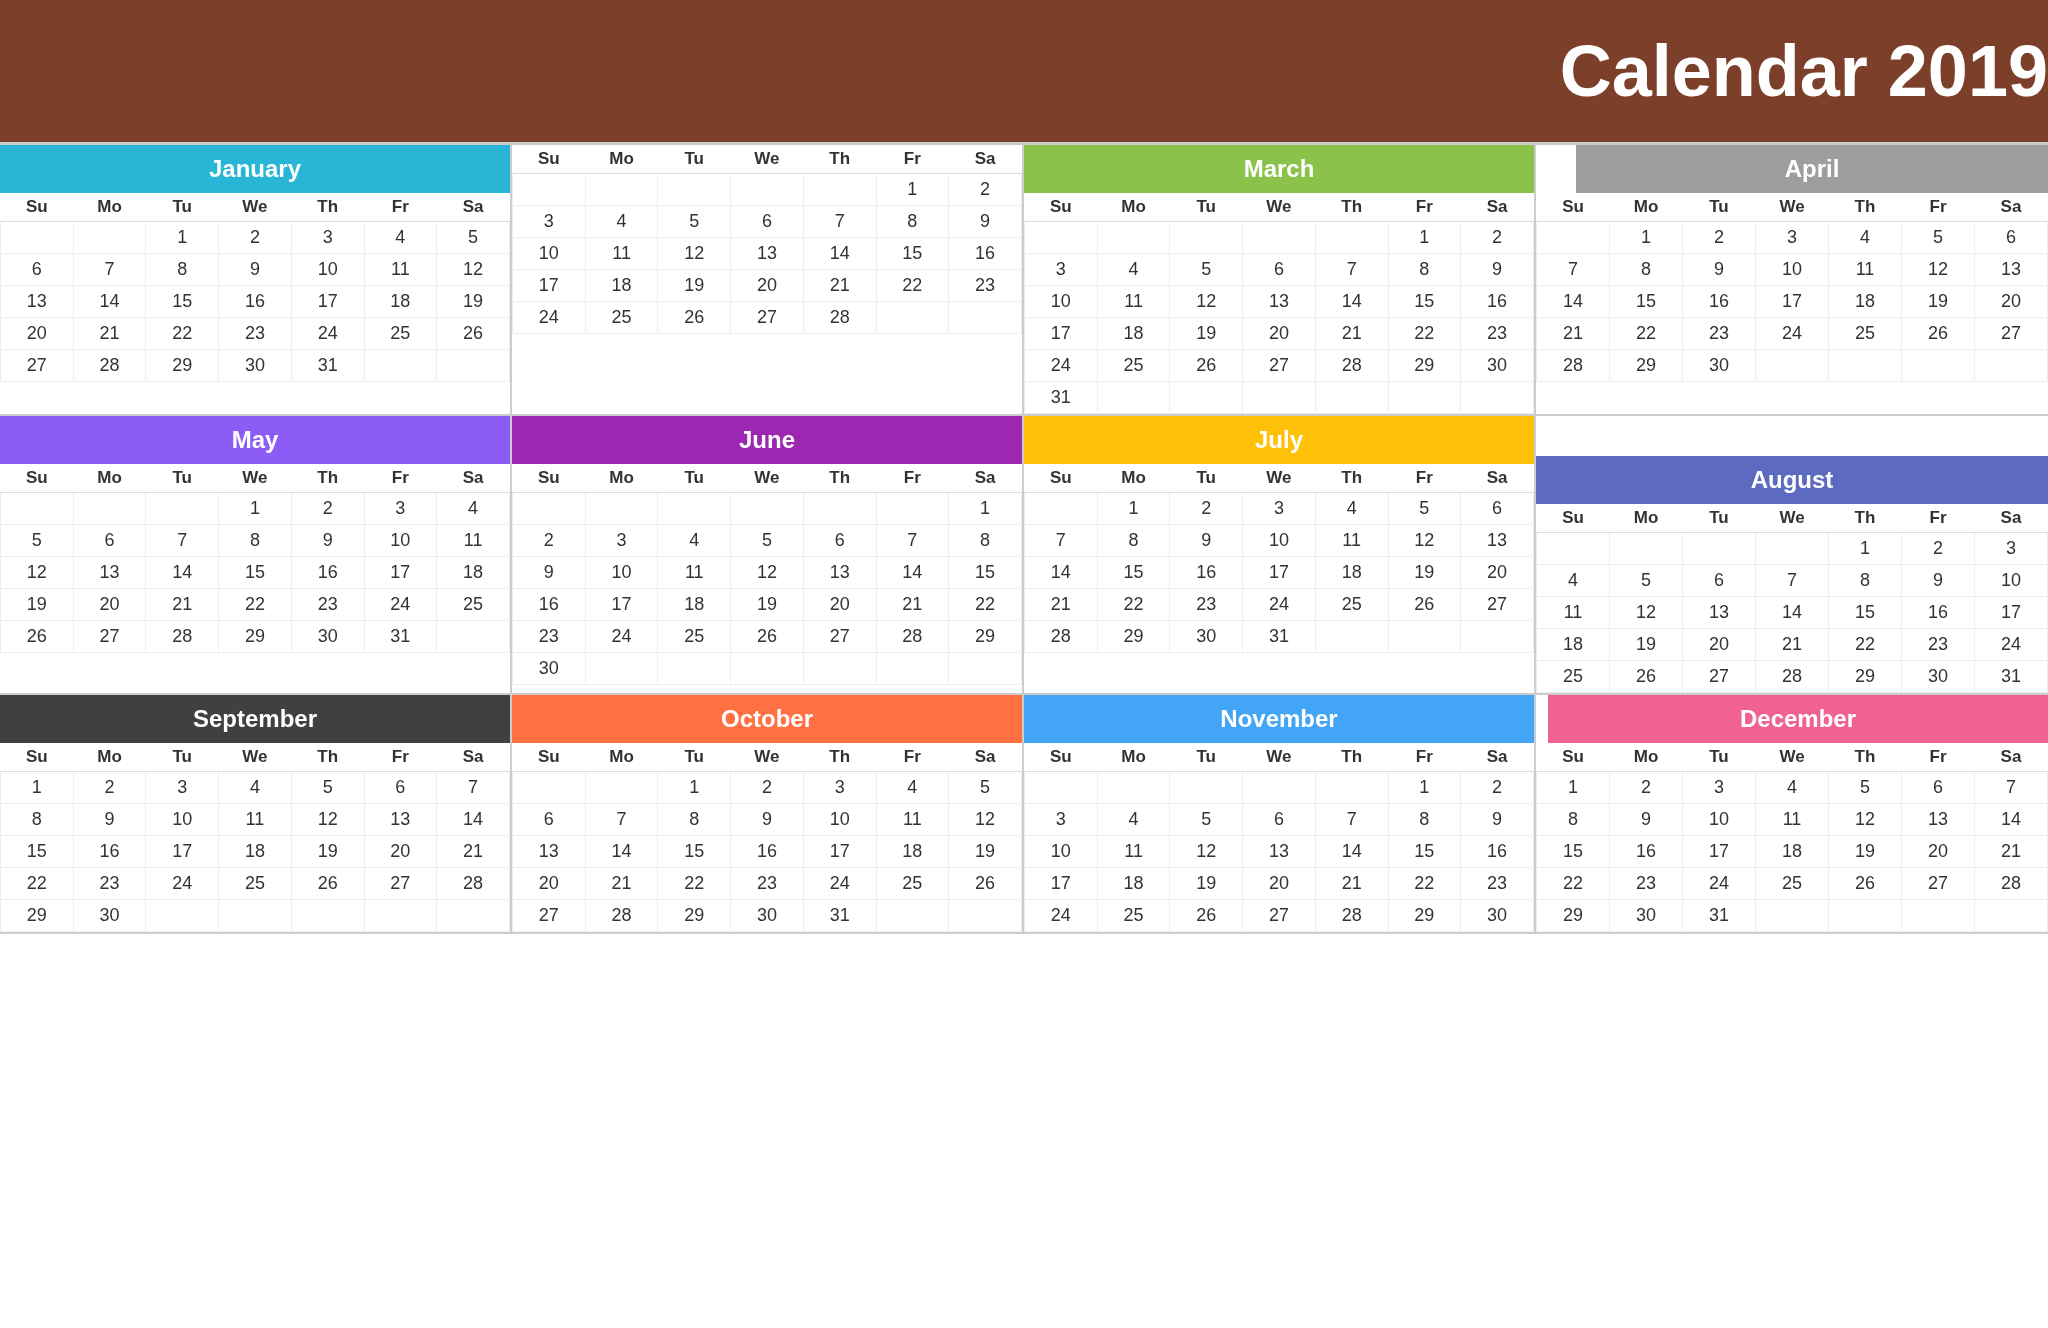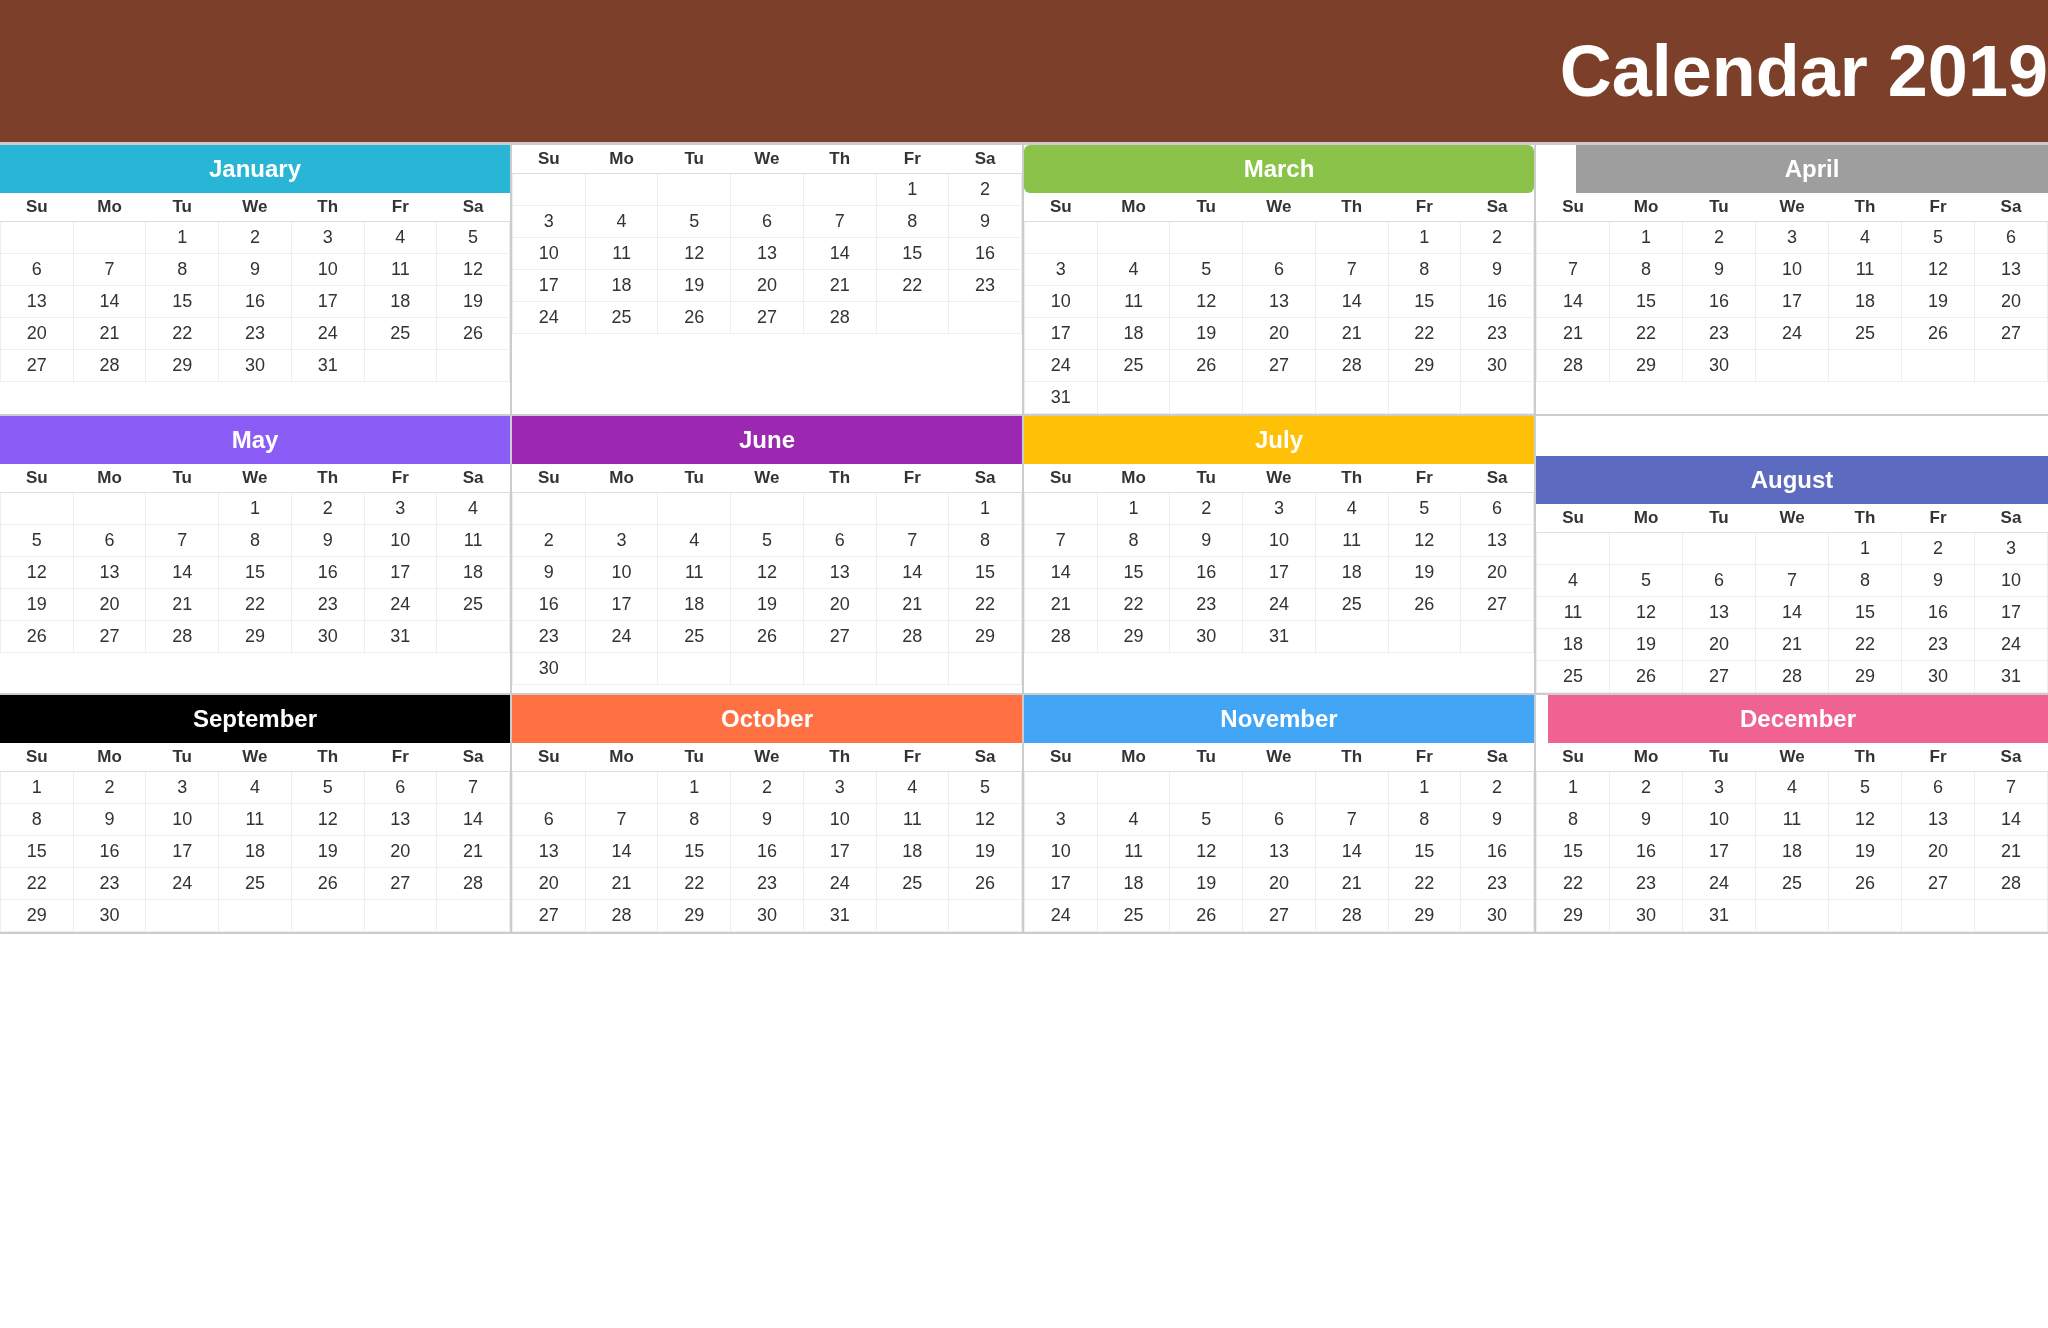--- a/index.html
+++ b/index.html
@@ -65,27 +65,27 @@
       min-width: 30px;
     }
 
     .month-table td:empty {
       background: #fff;
     }
 
     
     .january  { background-color: #29B6D6; }
     .february { background-color: #E91E8C; }
-    .march    { background-color: #8BC34A; border-radius: 6px; }
+    .march    { background-color: #8BC34A; }
     .april   { background-color: #9E9E9E; margin-left: 40px; }
     .may     { background-color: #8b5cf6; }
     .june    { background-color: #9C27B0; }
     .july    { background-color: #FFC107; }
     .august  { background-color: #5C6BC0; margin-top: 40px; }
-    .september { background-color: #000000; }
+    .september { background-color: #404040; }
     .october   { background-color: #FF7043; }
     .november  { background-color: #42A5F5; }
     .december  { background-color: #F06292; margin-left: 12px; }
   </style>
 </head>
 <body>
 
 <div class="main-title">Calendar 2019</div>
 <div class="calendar-grid" id="calendarGrid">
     <div class="month-block">

